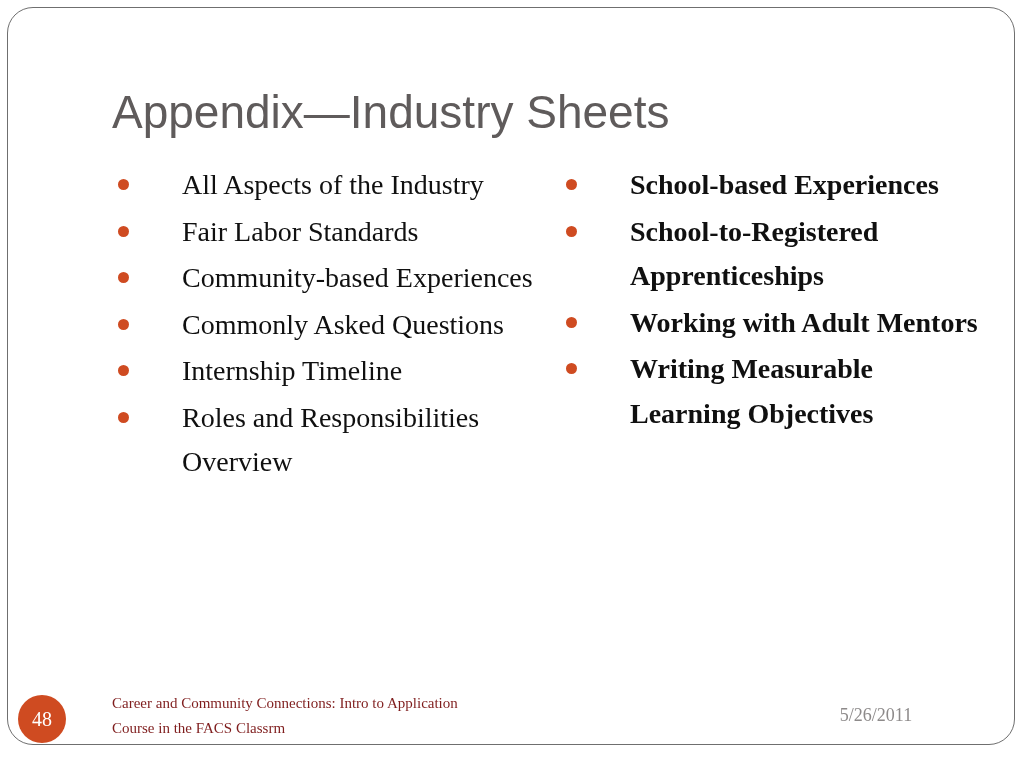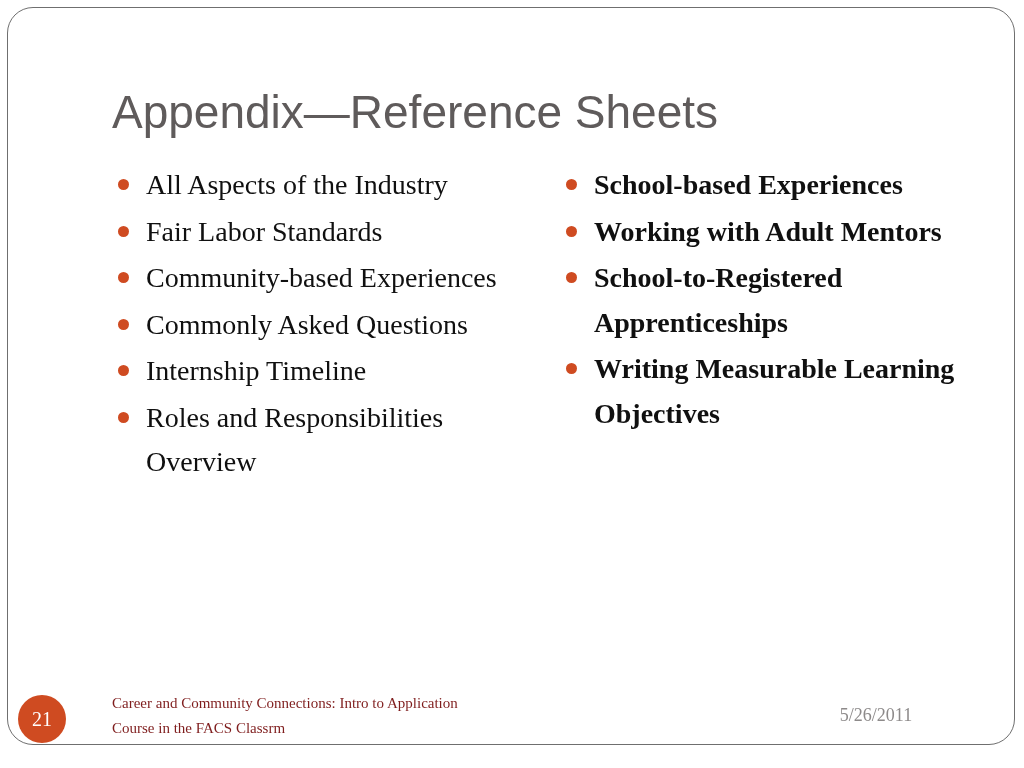--- a/index.html
+++ b/index.html
@@ -75,21 +75,21 @@
   }
   .bullet-marker {
     position: absolute;
     left: 8px;
     top: 16px;
     width: 11px;
     height: 11px;
     border-radius: 50%;
     background: #cf4b21;
   }
-  .bullet-text { display: block; }
+  .bullet-text { display: block; margin-left: 36px; }
 
   
   #slide-number-badge {
     position: absolute;
     left: 18px;
     top: 695px;
     width: 48px;
     height: 48px;
     border-radius: 50%;
     background: #cf4b21;
@@ -124,21 +124,21 @@
     color: #8d8a8a;
   }
 </style>
 </head>
 <body>
 
 <div id="slide">
 
   <div id="slide-frame"></div>
 
-  <div id="title">Appendix—Reference Sheets</div>
+  <div id="title">Appendix—Industry Sheets</div>
 
   <div id="body-columns">
 
     <div class="column" id="column-left">
       <div class="bullet-item">
         <span class="bullet-marker"></span>
         <span class="bullet-text">All Aspects of the Industry</span>
       </div>
       <div class="bullet-item">
         <span class="bullet-marker"></span>
@@ -162,35 +162,35 @@
       </div>
     </div>
 
     <div class="column" id="column-right">
       <div class="bullet-item">
         <span class="bullet-marker"></span>
         <span class="bullet-text">School-based Experiences</span>
       </div>
       <div class="bullet-item">
         <span class="bullet-marker"></span>
-        <span class="bullet-text">Working with Adult Mentors</span>
+        <span class="bullet-text">School-to-Registered Apprenticeships</span>
       </div>
       <div class="bullet-item">
         <span class="bullet-marker"></span>
-        <span class="bullet-text">School-to-Registered Apprenticeships</span>
+        <span class="bullet-text">Working with Adult Mentors</span>
       </div>
       <div class="bullet-item">
         <span class="bullet-marker"></span>
         <span class="bullet-text">Writing Measurable Learning Objectives</span>
       </div>
     </div>
 
   </div>
 
-  <div id="slide-number-badge">21</div>
+  <div id="slide-number-badge">48</div>
 
   <div id="footer-text">
     <span class="footer-line">Career and Community Connections: Intro to Application</span>
     <span class="footer-line">Course in the FACS Classrm</span>
   </div>
 
   <div id="footer-date">5/26/2011</div>
 
 </div>
 

